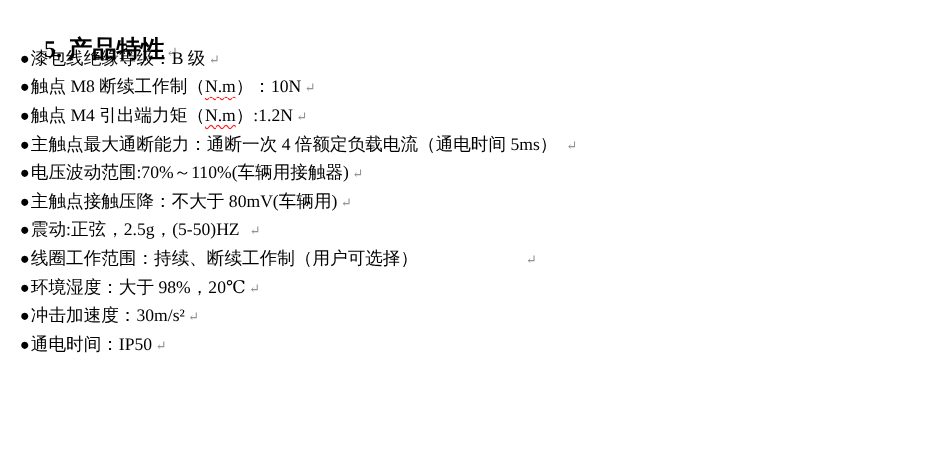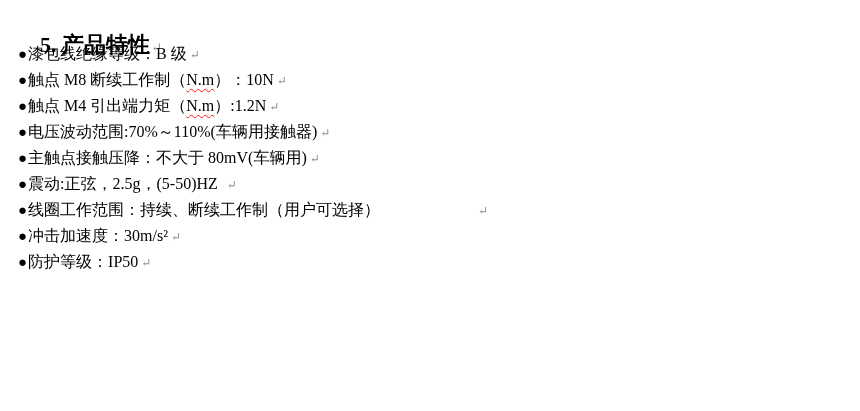--- a/index.html
+++ b/index.html
@@ -68,21 +68,23 @@
 <body>
 
 <div class="doc">
   <div class="title">
     <span>5. 产品特性</span><span class="pilcrow">↵</span>
   </div>
   <div class="list" id="list">
       <div class="row"><span class="bullet">●</span><span class="">漆包线绝缘等级：B 级</span><span class="pilcrow" style="margin-left: 3px;">↵</span></div>
       <div class="row"><span class="bullet">●</span><span class="">触点 M8 断续工作制（</span><span class="misspelled">N.m</span><span class="">）：10N</span><span class="pilcrow" style="margin-left: 3px;">↵</span></div>
       <div class="row"><span class="bullet">●</span><span class="">触点 M4 引出端力矩（</span><span class="misspelled">N.m</span><span class="">）:1.2N</span><span class="pilcrow" style="margin-left: 3px;">↵</span></div>
+      <div class="row"><span class="bullet">●</span><span class="">主触点最大通断能力：通断一次 4 倍额定负载电流（通电时间 5ms）</span><span class="pilcrow" style="margin-left: 8px;">↵</span></div>
       <div class="row"><span class="bullet">●</span><span class="">电压波动范围:70%～110%(车辆用接触器)</span><span class="pilcrow" style="margin-left: 3px;">↵</span></div>
       <div class="row"><span class="bullet">●</span><span class="">主触点接触压降：不大于 80mV(车辆用)</span><span class="pilcrow" style="margin-left: 3px;">↵</span></div>
       <div class="row"><span class="bullet">●</span><span class="">震动:正弦，2.5g，(5-50)HZ</span><span class="pilcrow" style="margin-left: 9px;">↵</span></div>
       <div class="row"><span class="bullet">●</span><span class="">线圈工作范围：持续、断续工作制（用户可选择）</span><span class="pilcrow" style="margin-left: 98px;">↵</span></div>
+      <div class="row"><span class="bullet">●</span><span class="">环境湿度：大于 98%，20℃</span><span class="pilcrow" style="margin-left: 3px;">↵</span></div>
       <div class="row"><span class="bullet">●</span><span class="">冲击加速度：30m/s²</span><span class="pilcrow" style="margin-left: 3px;">↵</span></div>
-      <div class="row"><span class="bullet">●</span><span class="">防护等级：IP50</span><span class="pilcrow" style="margin-left: 3px;">↵</span></div>
+      <div class="row"><span class="bullet">●</span><span class="">通电时间：IP50</span><span class="pilcrow" style="margin-left: 3px;">↵</span></div>
       <div class="row"></div>
     </div>
 </div>
 
 </body></html>

